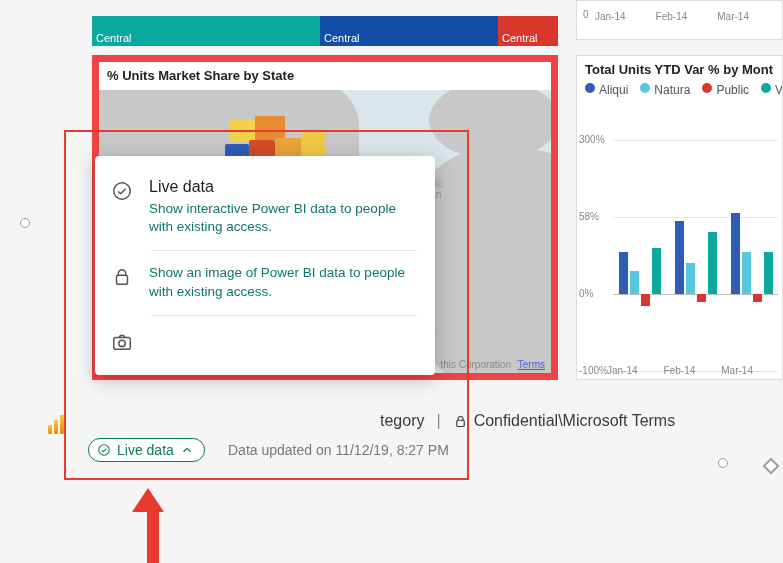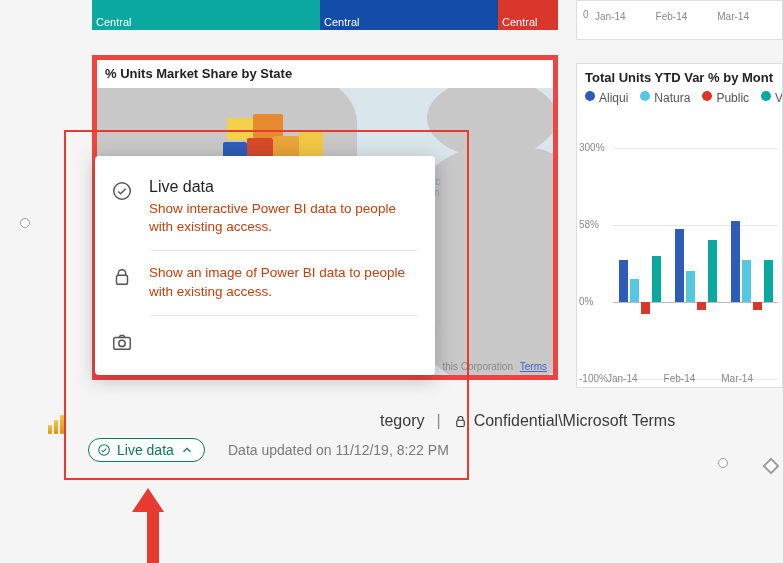--- a/index.html
+++ b/index.html
@@ -8,42 +8,42 @@
     background: #f5f5f5;
     width: 783px;
     height: 563px;
     position: relative;
     overflow: hidden;
   }
 
   
   .topbars {
     position: absolute;
-    top: 0; left: 92px;
+    top: 16px; left: 92px;
     width: 466px; height: 32px;
     display: flex;
   }
   .bar-seg {
     height: 30px;
     color: #fff;
     font-size: 11px;
     display: flex; align-items: flex-end;
     padding: 0 4px 2px 4px;
   }
   .bar-teal { background: #0aa89e; width: 228px; }
   .bar-blue { background: #144da8; width: 178px; }
   .bar-red  { background: #d9372c; width: 60px; }
 
   
   .map-card {
     position: absolute;
     top: 55px; left: 92px;
     width: 466px; height: 325px;
     background: #fff;
-    border: 5px solid #ef4444;
+    border: 7px solid #ef4444;
   }
   .map-title {
     font-size: 13px; font-weight: 600;
     padding: 6px 8px;
     color: #222;
   }
   .map-body {
     position: absolute; top: 28px; left: 0; right:0; bottom:0;
     background: #d9e6ec;
     overflow: hidden;
@@ -80,21 +80,21 @@
   }
   .popup-icon {
     width: 22px; height:22px; flex:0 0 22px;
     margin-top:2px;
     color:#555;
   }
   .popup-text .title {
     font-size: 16px; color:#1f1f1f; margin-bottom:4px;
   }
   .popup-text .desc {
-    font-size: 13.5px; color:#c2410c; line-height:1.35;
+    font-size: 13.5px; color:#0f766e; line-height:1.35;
   }
   .pbi-logo {
     width:16px; height:20px; display:flex; align-items:flex-end; gap:2px;
     position:absolute; left:48px; top:414px;
   }
   .pbi-logo div { width:4px; background:linear-gradient(#f6c344,#e58f12); border-radius:1px;}
   .pbi-logo div:nth-child(1){height:9px;}
   .pbi-logo div:nth-child(2){height:14px;}
   .pbi-logo div:nth-child(3){height:19px;}
 
@@ -126,21 +126,21 @@
   
   .linechart {
     position:absolute; top:0; left:576px; width:207px; height:40px;
     background:#fff; border:1px solid #ddd;
   }
   .axis-x { position:absolute; display:flex; font-size:10px; color:#888; gap:30px;}
   .linechart .axis-x { left:18px; top:10px; }
   .linechart .zero { position:absolute; left:6px; top:8px; font-size:10px; color:#888;}
 
   .barchart-card {
-    position:absolute; top:63px; left:576px; width:207px; height:325px;
+    position:absolute; top:55px; left:576px; width:207px; height:325px;
     background:#fff; border:1px solid #ddd;
     overflow:hidden;
   }
   .barchart-title { font-size:13px; font-weight:600; padding:6px 8px; color:#222; white-space:nowrap;}
   .legend { display:flex; gap:12px; padding:0 8px 8px 8px; font-size:12px; color:#555; flex-wrap:nowrap;}
   .legend span { display:flex; align-items:flex-start; gap:4px; }
   .dot { width:10px; height:10px; border-radius:50%; display:inline-block;}
   .ylab { position:absolute; left:2px; font-size:10px; color:#888;}
   .gridline { position:absolute; left:36px; right:4px; border-top:1px solid #e8e8e8;}
   .b { width:9px; }
@@ -250,21 +250,21 @@
   <svg viewBox="0 0 24 24" fill="none" stroke="#0a7b50" stroke-width="1.8">
       <circle cx="12" cy="12" r="9"></circle>
       <path d="M8 12.5l2.5 2.5L16 9.5"></path>
     </svg>
   <span>Live data</span>
   <svg viewBox="0 0 24 24" width="12" height="12" fill="none" stroke="#0a7b50" stroke-width="2">
       <path d="M6 15l6-6 6 6"></path>
     </svg>
 </div>
 
-<div class="updated-text">Data updated on 11/12/19, 8:22 PM</div>
+<div class="updated-text">Data updated on 11/12/19, 8:27 PM</div>
 
 <div class="footer-right">
   <span>tegory</span>
   <span class="sep">|</span>
   <svg class="lock-ic" viewBox="0 0 24 24" fill="none" stroke="#3a3a3a" stroke-width="1.8">
       <rect x="6" y="10" width="12" height="10" rx="2"></rect>
       <path d="M8 10V8a4 4 0 0 1 8 0v2"></path>
     </svg>
   <span>Confidential\Microsoft Terms</span>
 </div>

